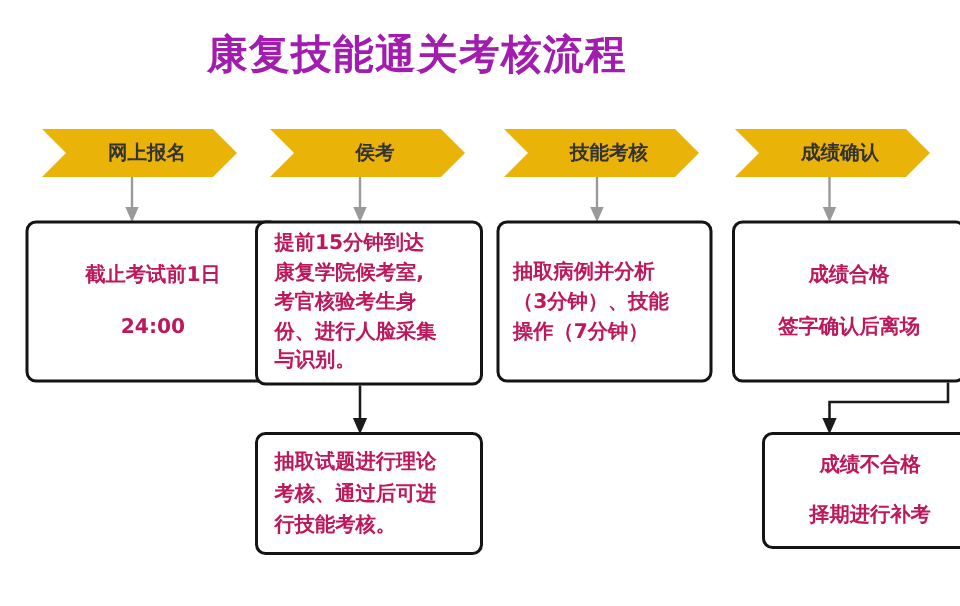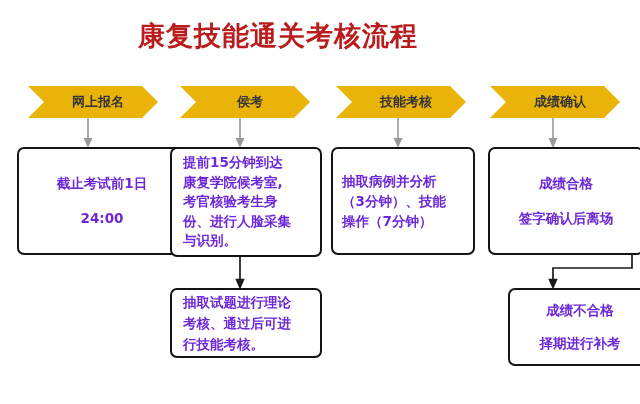--- a/index.html
+++ b/index.html
@@ -27,21 +27,21 @@
   
   .page-title {
     position: absolute;
     left: 0;
     top: 18px;
     width: 556px;
     text-align: center;
     font-size: 27px;
     font-weight: 700;
     letter-spacing: 1px;
-    color: #b91c1c;
+    color: #a21caf;
     white-space: nowrap;
   }
 
   
   .chevron {
     position: absolute;
     top: 86px;
     height: 32px;
     background: #eab308;
     color: #333333;
@@ -63,21 +63,21 @@
   .box {
     position: absolute;
     box-sizing: border-box;
     border: 2px solid #141414;
     border-radius: 7px;
     background: #ffffff;
     display: flex;
     flex-direction: column;
     justify-content: center;
     font-weight: 700;
-    color: #6d28d9;
+    color: #be185d;
   }
   .box .line {
     font-size: 13px;
     line-height: 19px;
     white-space: pre-line;
   }
 
   
   .box-r1c1 { left: 17px;  top: 147px; width: 170px; height: 108px; align-items: center; text-align: left; }
   .box-r1c1 .line { font-size: 13.5px; }
@@ -87,21 +87,21 @@
   .box-r1c2 .line { font-size: 13.5px; line-height: 19.5px; }
 
   .box-r1c3 { left: 331px; top: 147px; width: 144px; height: 108px; padding: 0 0 0 9px; text-align: left; }
   .box-r1c3 .line { font-size: 13.5px; line-height: 20px; }
 
   .box-r1c4 { left: 488px; top: 147px; width: 156px; height: 108px; align-items: center; text-align: center; }
   .box-r1c4 .line { font-size: 13.5px; }
   .box-r1c4 .gap { height: 16px; }
 
   
-  .box-r2c2 { left: 170px; top: 288px; width: 152px; height: 70px; padding: 0 0 0 11px; text-align: left; }
+  .box-r2c2 { left: 170px; top: 288px; width: 152px; height: 82px; padding: 0 0 0 11px; text-align: left; }
   .box-r2c2 .line { font-size: 13.5px; line-height: 21px; }
 
   .box-r2c4 { left: 488px; top: 288px; width: 144px; height: 78px; align-items: center; text-align: center; margin-left: 20px; }
   .box-r2c4 .line { font-size: 13.5px; }
   .box-r2c4 .gap { height: 14px; }
 
   
   #wires { position: absolute; left: 0; top: 0; width: 640px; height: 404px; pointer-events: none; }
 </style>
 </head>

